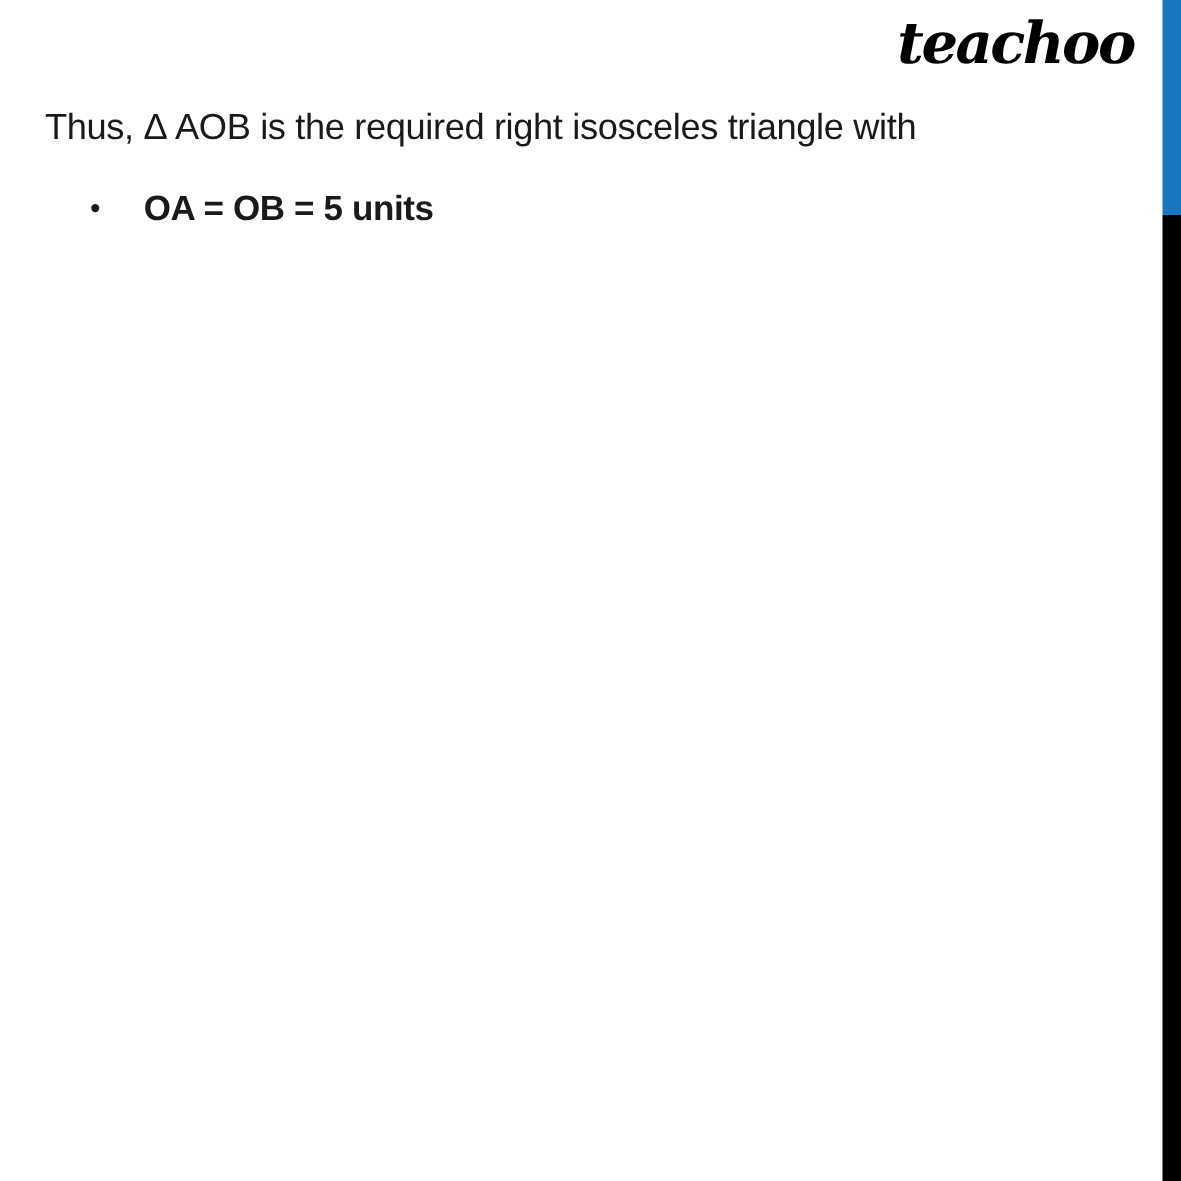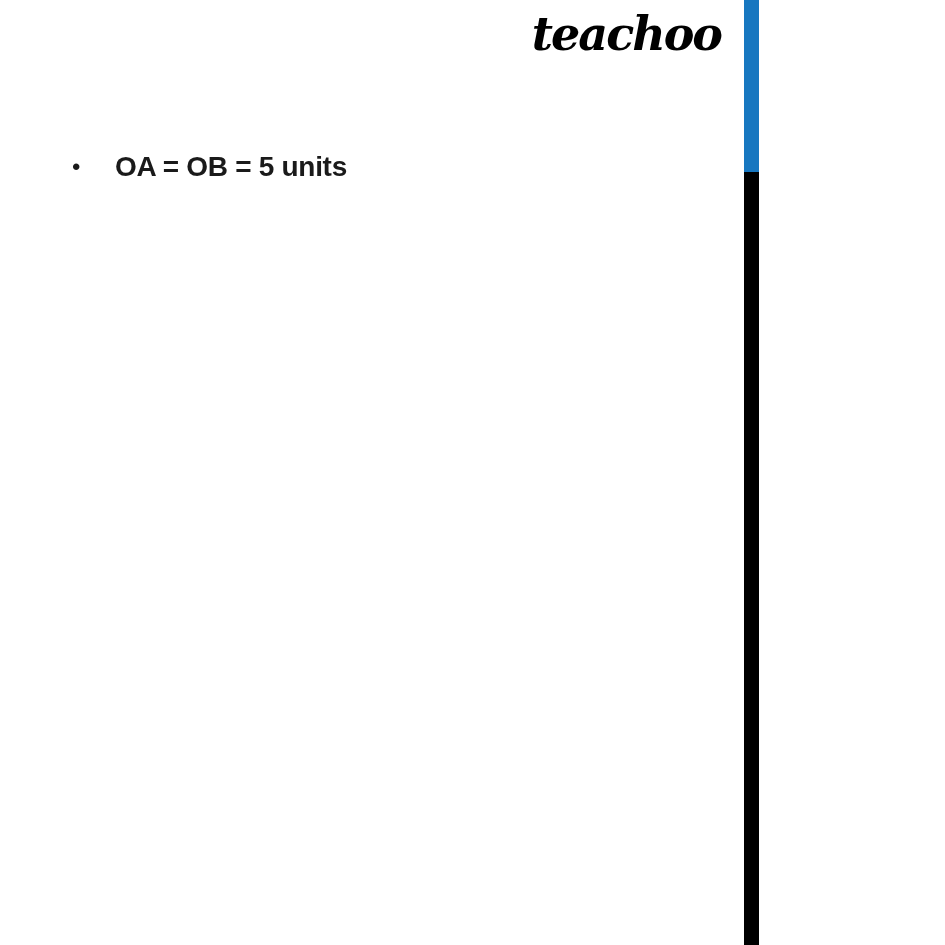--- a/index.html
+++ b/index.html
@@ -2,21 +2,21 @@
 <html><head>
 <meta charset="utf-8">
 <style>
   html, body {
     margin: 0;
     padding: 0;
     background: #ffffff;
   }
   .page {
     position: relative;
-    width: 759px;
+    width: 945px;
     height: 945px;
     background: #ffffff;
     overflow: hidden;
     font-family: "Liberation Sans", sans-serif;
   }
   
   .accent-bar {
     position: absolute;
     right: 0;
     width: 15px;
@@ -90,20 +90,21 @@
 <body>
 
 <div class="page">
 
   <div class="accent-bar blue" style="background: rgb(23, 119, 192);"></div>
 
   <div class="accent-bar black" style="background: rgb(0, 0, 0);"></div>
 
   <div class="logo">teachoo</div>
 
+  <div class="intro">Thus, Δ AOB is the required right isosceles triangle with</div>
 
   <ul class="bullet-list">
     <li>
       <span class="bullet-dot"></span>
       <span>OA = OB = 5 units</span>
     </li>
   </ul>
 
 </div>
 

